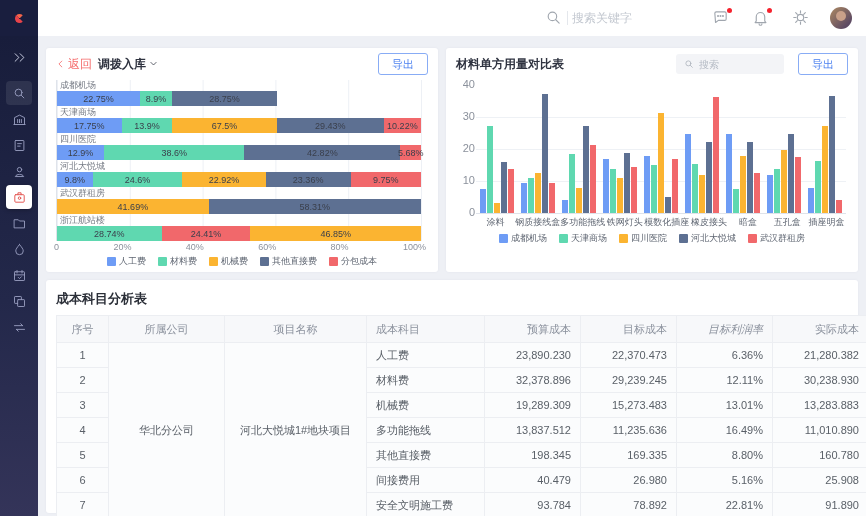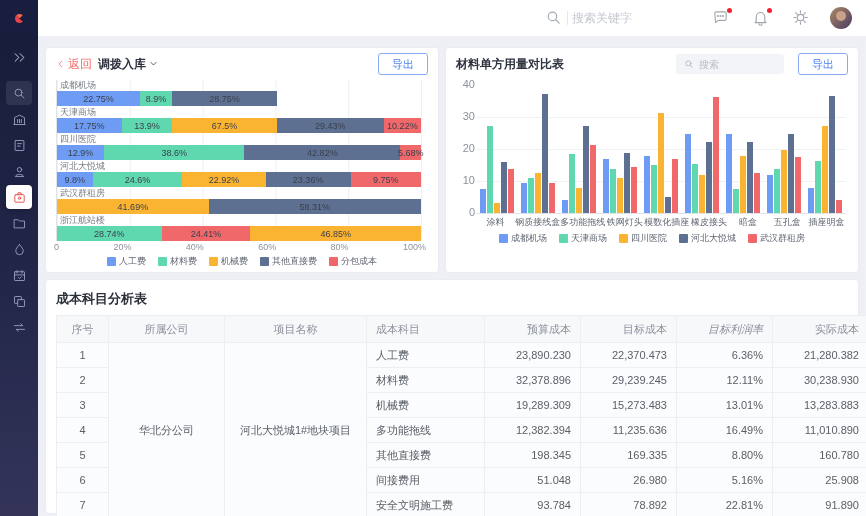--- a/index.html
+++ b/index.html
@@ -439,37 +439,37 @@
             <td class="ac">3</td>
             <td class="al">机械费</td>
             <td class="ar">19,289.309</td>
             <td class="ar">15,273.483</td>
             <td class="ar">13.01%</td>
             <td class="ar">13,283.883</td>
           </tr>
           <tr>
             <td class="ac">4</td>
             <td class="al">多功能拖线</td>
-            <td class="ar">12,382.394</td>
+            <td class="ar">13,837.512</td>
             <td class="ar">11,235.636</td>
             <td class="ar">16.49%</td>
             <td class="ar">11,010.890</td>
           </tr>
           <tr>
             <td class="ac">5</td>
             <td class="al">其他直接费</td>
             <td class="ar">198.345</td>
             <td class="ar">169.335</td>
             <td class="ar">8.80%</td>
             <td class="ar">160.780</td>
           </tr>
           <tr>
             <td class="ac">6</td>
             <td class="al">间接费用</td>
-            <td class="ar">51.048</td>
+            <td class="ar">40.479</td>
             <td class="ar">26.980</td>
             <td class="ar">5.16%</td>
             <td class="ar">25.908</td>
           </tr>
           <tr>
             <td class="ac">7</td>
             <td class="al">安全文明施工费</td>
             <td class="ar">93.784</td>
             <td class="ar">78.892</td>
             <td class="ar">22.81%</td>

